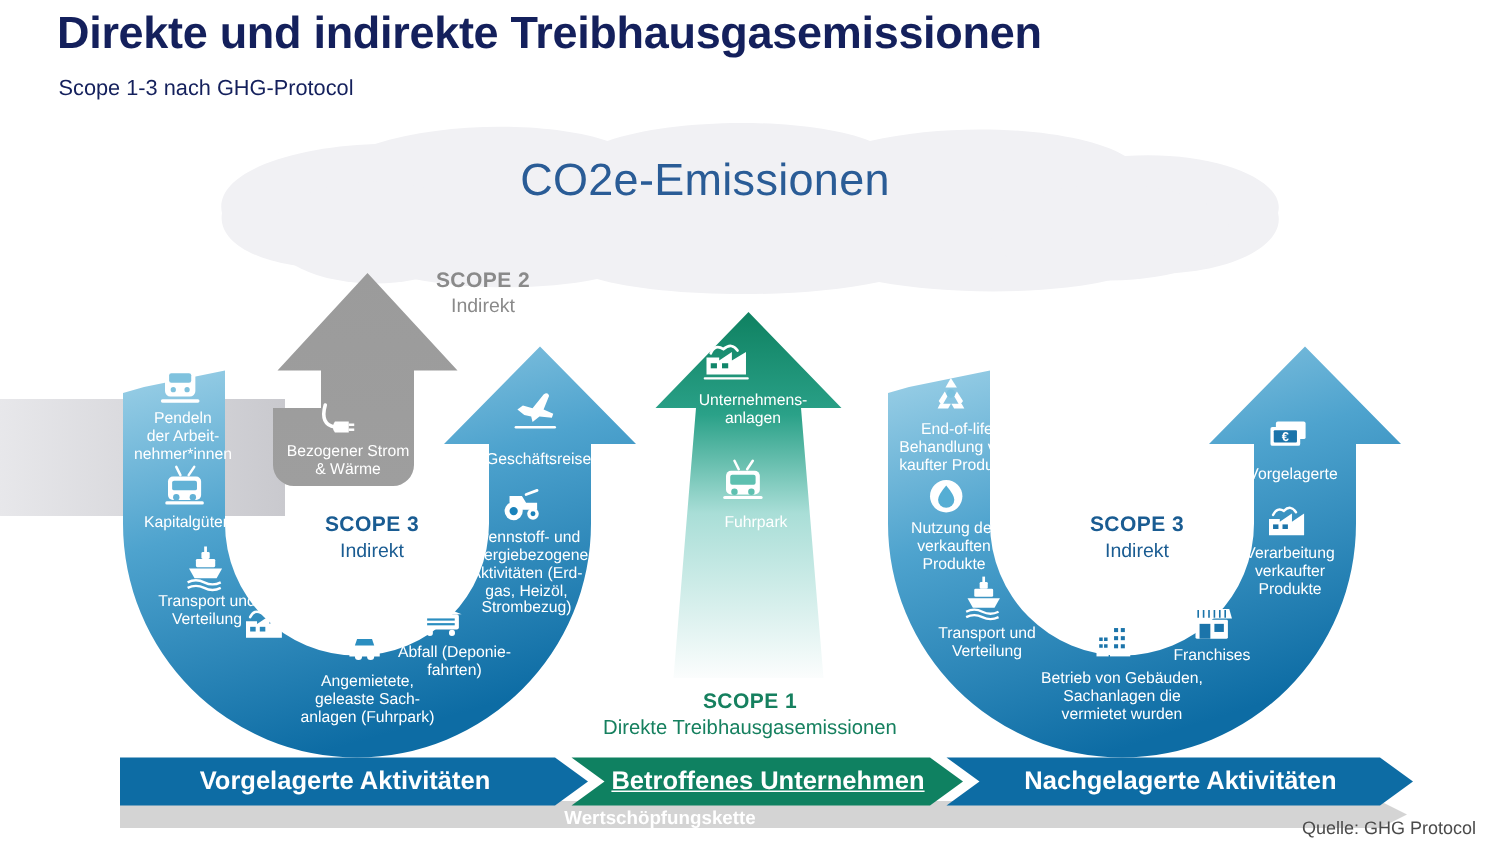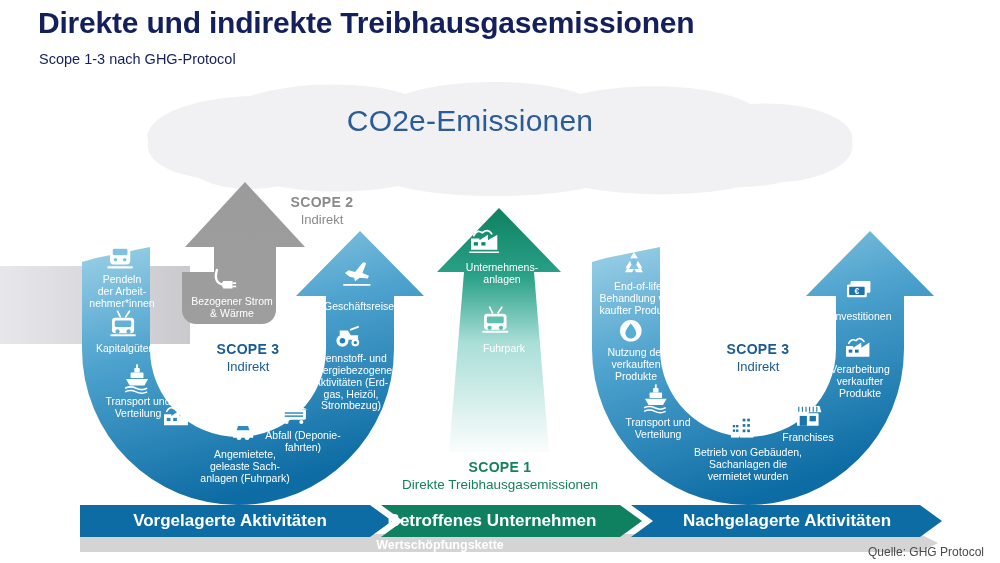--- a/index.html
+++ b/index.html
@@ -303,21 +303,21 @@
         <rect x="0" y="4" width="22" height="14" rx="1.4"></rect>
         <rect x="2.4" y="6.4" width="17.2" height="9.2" rx="0.8" fill="#1b74aa"></rect>
         <text x="11" y="14.2" font-size="9.5" font-family="Liberation Sans, sans-serif" fill="#ffffff" text-anchor="middle" font-weight="bold">€</text>
       </g>
 
     </g>
   </svg>
 
   <div class="cloud-text">CO2e-Emissionen</div>
 
-  <div class="scope-head scope2" style="left:252px;top:194px;width:140px;">
+  <div class="scope-head scope2" style="left:252px;top:178px;width:140px;">
     <div class="s1">SCOPE 2</div>
     <div class="s2">Indirekt</div>
   </div>
 
   <div class="scope-head scope3" style="left:178px;top:341px;width:140px;">
     <div class="s1">SCOPE 3</div>
     <div class="s2">Indirekt</div>
   </div>
 
   <div class="scope-head scope3" style="left:688px;top:341px;width:140px;">
@@ -342,21 +342,21 @@
 
   <div class="lbl" style="left:450px;top:262px;width:104px;">Unternehmens-<br>anlagen</div>
   <div class="lbl" style="left:456px;top:343px;width:96px;">Fuhrpark</div>
 
   <div class="lbl" style="left:584px;top:281px;width:108px;">End-of-life<br>Behandlung ver-<br>kaufter Produkte</div>
   <div class="lbl" style="left:588px;top:347px;width:96px;">Nutzung der<br>verkauften<br>Produkte</div>
   <div class="lbl" style="left:608px;top:417px;width:100px;">Transport und<br>Verteilung</div>
   <div class="lbl" style="left:686px;top:447px;width:124px;">Betrieb von Gebäuden,<br>Sachanlagen die<br>vermietet wurden</div>
   <div class="lbl" style="left:760px;top:432px;width:96px;">Franchises</div>
   <div class="lbl" style="left:810px;top:364px;width:100px;">Verarbeitung<br>verkaufter<br>Produkte</div>
-  <div class="lbl" style="left:812px;top:311px;width:100px;">Investitionen</div>
+  <div class="lbl" style="left:812px;top:311px;width:100px;">Vorgelagerte</div>
 
   <div class="chev-label" style="left:80px;width:300px;">Vorgelagerte Aktivitäten</div>
-  <div class="chev-label" style="left:372px;width:240px;">Betroffenes Unternehmen</div>
+  <div class="chev-label" style="left:392px;width:240px;text-decoration:underline;">Betroffenes Unternehmen</div>
   <div class="chev-label" style="left:642px;width:290px;">Nachgelagerte Aktivitäten</div>
   <div class="vc-label">Wertschöpfungskette</div>
 
   <div class="source">Quelle: GHG Protocol</div>
 </div>
 
 </body></html>

